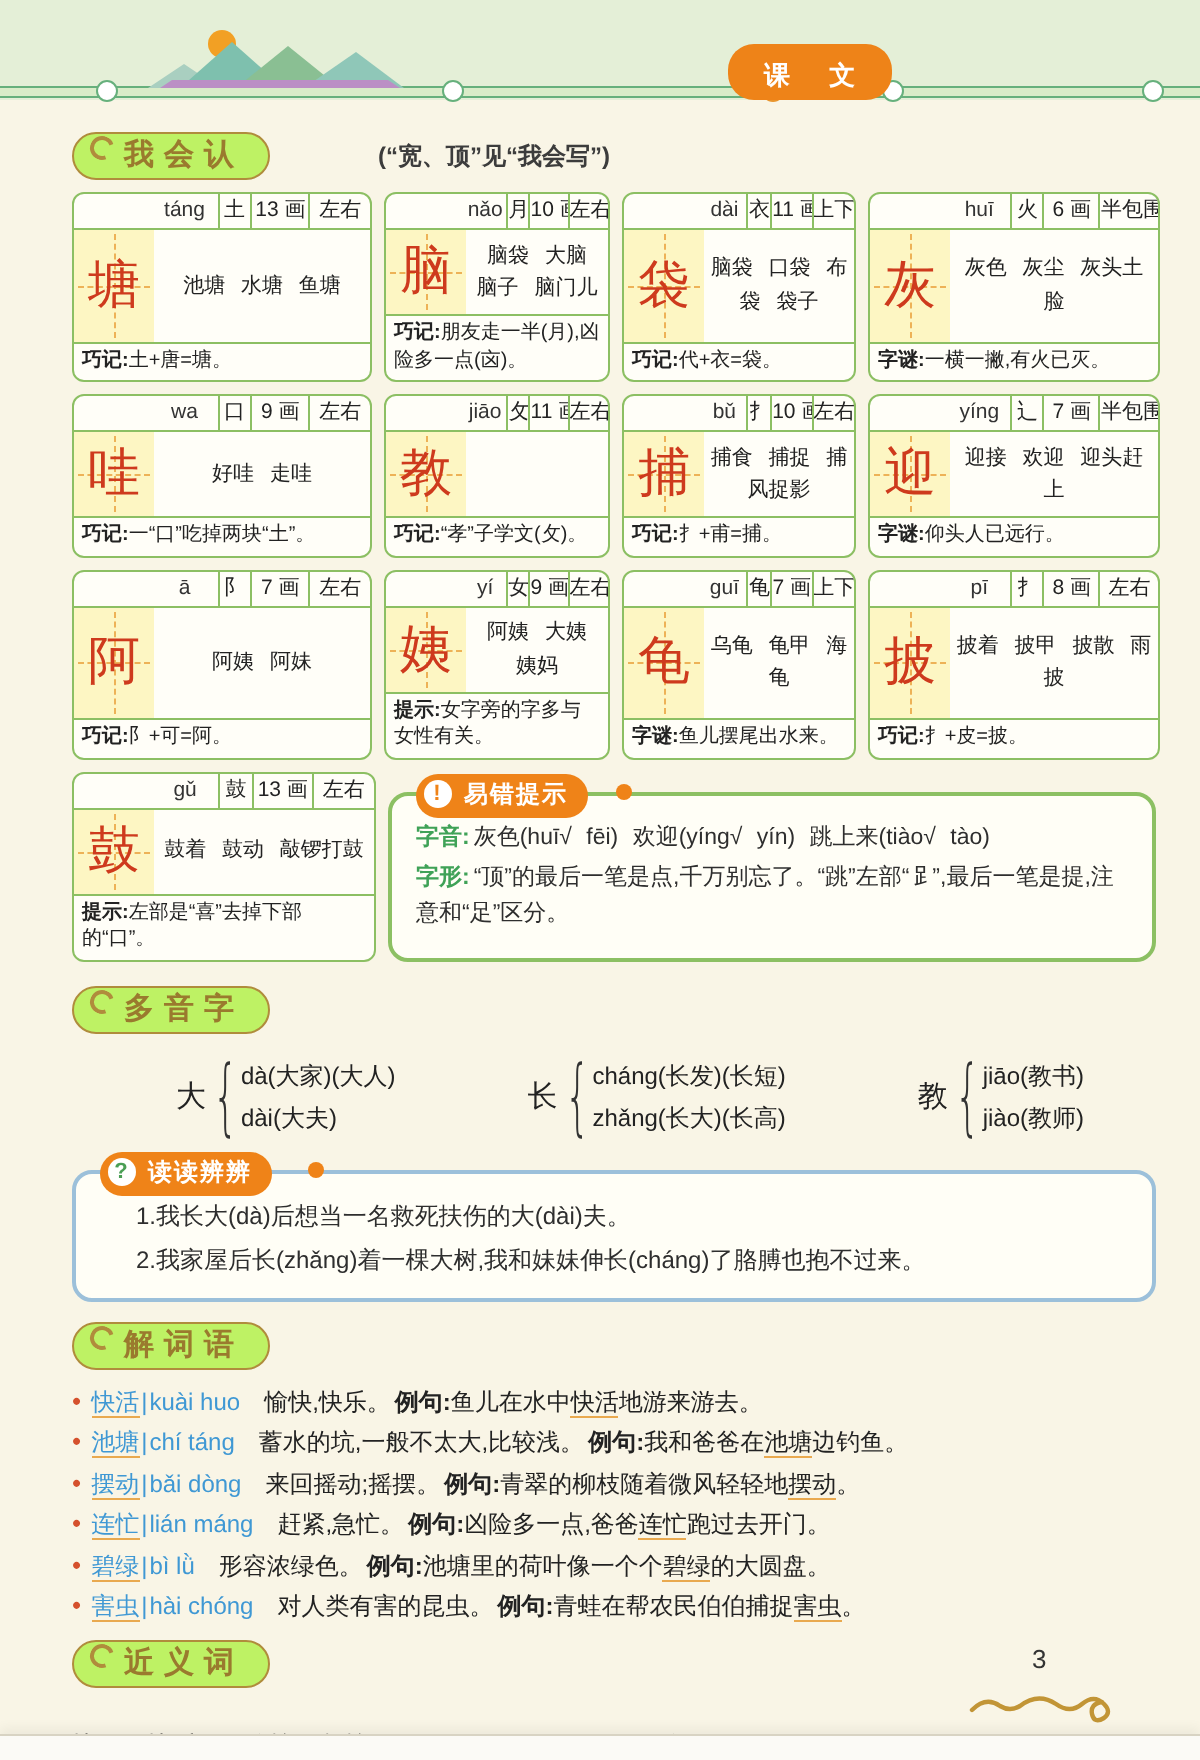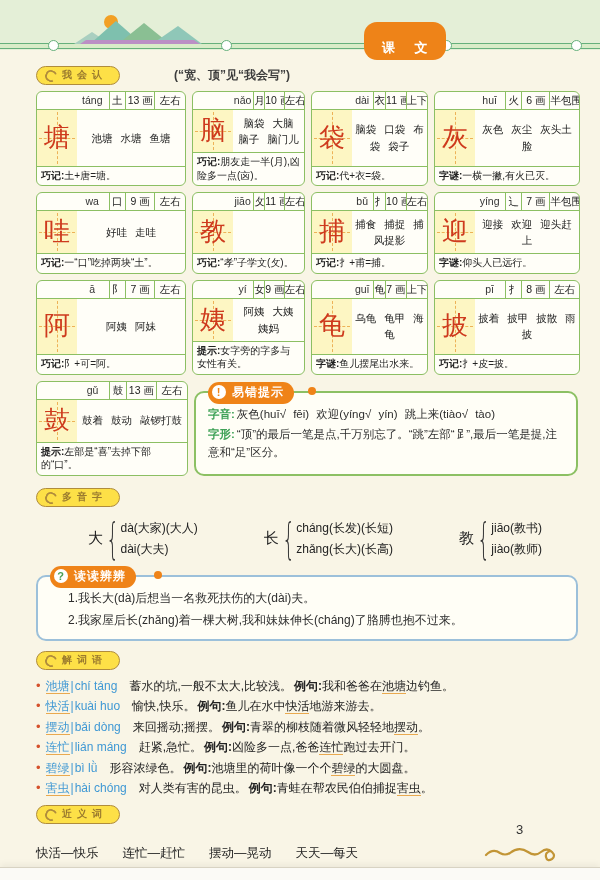--- a/index.html
+++ b/index.html
@@ -10,30 +10,30 @@
   
   .top-strip{position:relative;height:50px;background:#e4efd7;}
   .rope{position:absolute;left:0;right:0;top:43px;height:4px;background:#d9ecc8;
         border-top:1.6px solid #66b07c;border-bottom:1.6px solid #66b07c;}
   .line-dot{position:absolute;top:40px;width:9px;height:9px;border-radius:50%;
             background:#fff;border:1.6px solid #66b07c;z-index:2;}
   .line-dot.orange{background:#fbd77f;border-color:#e9952d;}
   .mountains{position:absolute;left:70px;top:13px;z-index:1;}
   .lesson-tab{position:absolute;left:364px;top:22px;z-index:3;background:#ee8318;
               color:#fff;font-size:13px;font-weight:bold;letter-spacing:8px;
-              padding:17px 10px 3px 18px;border-radius:13px;}
+              padding:7px 10px 3px 18px;border-radius:13px;}
 
   
   .content{position:relative;padding:10px 22px 0 36px;}
 
   
   .sec-header{display:flex;align-items:center;margin:6px 0 6px;}
-  .gold-badge{display:inline-flex;align-items:flex-end;border:1.6px solid #b08c3c;
+  .gold-badge{display:inline-flex;align-items:flex-start;border:1.6px solid #b08c3c;
               border-radius:12px;padding:1px 12px 2px 8px;color:#9a7a2e;
-              font-weight:bold;font-size:10px;letter-spacing:5px;background:#fde047;}
+              font-weight:bold;font-size:15px;letter-spacing:5px;background:#bef264;}
   .badge-hook{width:8px;height:8px;border:2.4px solid #b08c3c;border-right-color:transparent;
               border-radius:50%;display:inline-block;margin-right:5px;transform:rotate(25deg);}
   .sec-sub{margin-left:12px;font-size:12px;font-weight:bold;color:#3c3c3c;padding-left:42px;}
 
   
   .cards-grid{display:grid;grid-template-columns:150px 113px 117px 146px;gap:6px;margin-top:2px;}
   .row4{display:flex;gap:6px;margin-top:6px;align-items:stretch;}
   .card{background:#fffef8;border:1.8px solid #8cbf63;border-radius:6px;overflow:hidden;
         display:flex;flex-direction:column;font-size:10.5px;}
   .card-top{display:flex;border-bottom:1px solid #8cbf63;height:17px;line-height:17px;text-align:center;padding-left:39px;}
@@ -397,22 +397,22 @@
       <div class="bb-line">2.我家屋后长(zhǎng)着一棵大树,我和妹妹伸长(cháng)了胳膊也抱不过来。</div>
     </div>
 
     <div class="sec-header" style="margin-top:10px">
       <span class="gold-badge">
           <i class="badge-hook"></i>
           <span>解词语</span>
         </span>
     </div>
     <div class="jc-list">
+      <div class="jc-item"><span class="jc-bullet">•</span><span class="jc-word">快活</span><span class="jc-div">|</span><span class="jc-pinyin">kuài huo</span><span>愉快,快乐。</span><b class="jc-exlabel">例句:</b><span>鱼儿在水中</span><span class="jc-uword">快活</span><span>地游来游去。</span></div>
       <div class="jc-item"><span class="jc-bullet">•</span><span class="jc-word">池塘</span><span class="jc-div">|</span><span class="jc-pinyin">chí táng</span><span>蓄水的坑,一般不太大,比较浅。</span><b class="jc-exlabel">例句:</b><span>我和爸爸在</span><span class="jc-uword">池塘</span><span>边钓鱼。</span></div>
-      <div class="jc-item"><span class="jc-bullet">•</span><span class="jc-word">快活</span><span class="jc-div">|</span><span class="jc-pinyin">kuài huo</span><span>愉快,快乐。</span><b class="jc-exlabel">例句:</b><span>鱼儿在水中</span><span class="jc-uword">快活</span><span>地游来游去。</span></div>
       <div class="jc-item"><span class="jc-bullet">•</span><span class="jc-word">摆动</span><span class="jc-div">|</span><span class="jc-pinyin">bǎi dòng</span><span>来回摇动;摇摆。</span><b class="jc-exlabel">例句:</b><span>青翠的柳枝随着微风轻轻地</span><span class="jc-uword">摆动</span><span>。</span></div>
       <div class="jc-item"><span class="jc-bullet">•</span><span class="jc-word">连忙</span><span class="jc-div">|</span><span class="jc-pinyin">lián máng</span><span>赶紧,急忙。</span><b class="jc-exlabel">例句:</b><span>凶险多一点,爸爸</span><span class="jc-uword">连忙</span><span>跑过去开门。</span></div>
       <div class="jc-item"><span class="jc-bullet">•</span><span class="jc-word">碧绿</span><span class="jc-div">|</span><span class="jc-pinyin">bì lǜ</span><span>形容浓绿色。</span><b class="jc-exlabel">例句:</b><span>池塘里的荷叶像一个个</span><span class="jc-uword">碧绿</span><span>的大圆盘。</span></div>
       <div class="jc-item"><span class="jc-bullet">•</span><span class="jc-word">害虫</span><span class="jc-div">|</span><span class="jc-pinyin">hài chóng</span><span>对人类有害的昆虫。</span><b class="jc-exlabel">例句:</b><span>青蛙在帮农民伯伯捕捉</span><span class="jc-uword">害虫</span><span>。</span></div>
     </div>
 
     <div class="sec-header" style="margin-top:6px">
       <span class="gold-badge">
           <i class="badge-hook"></i>
           <span>近义词</span>

